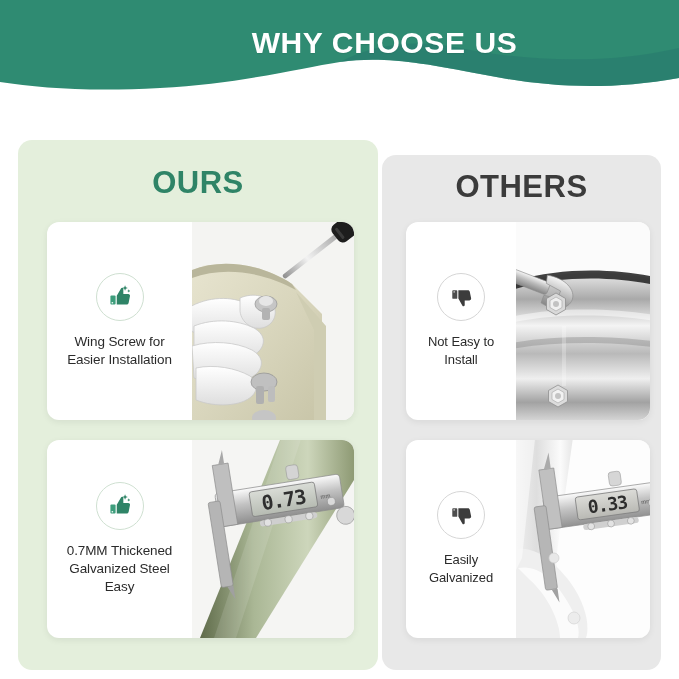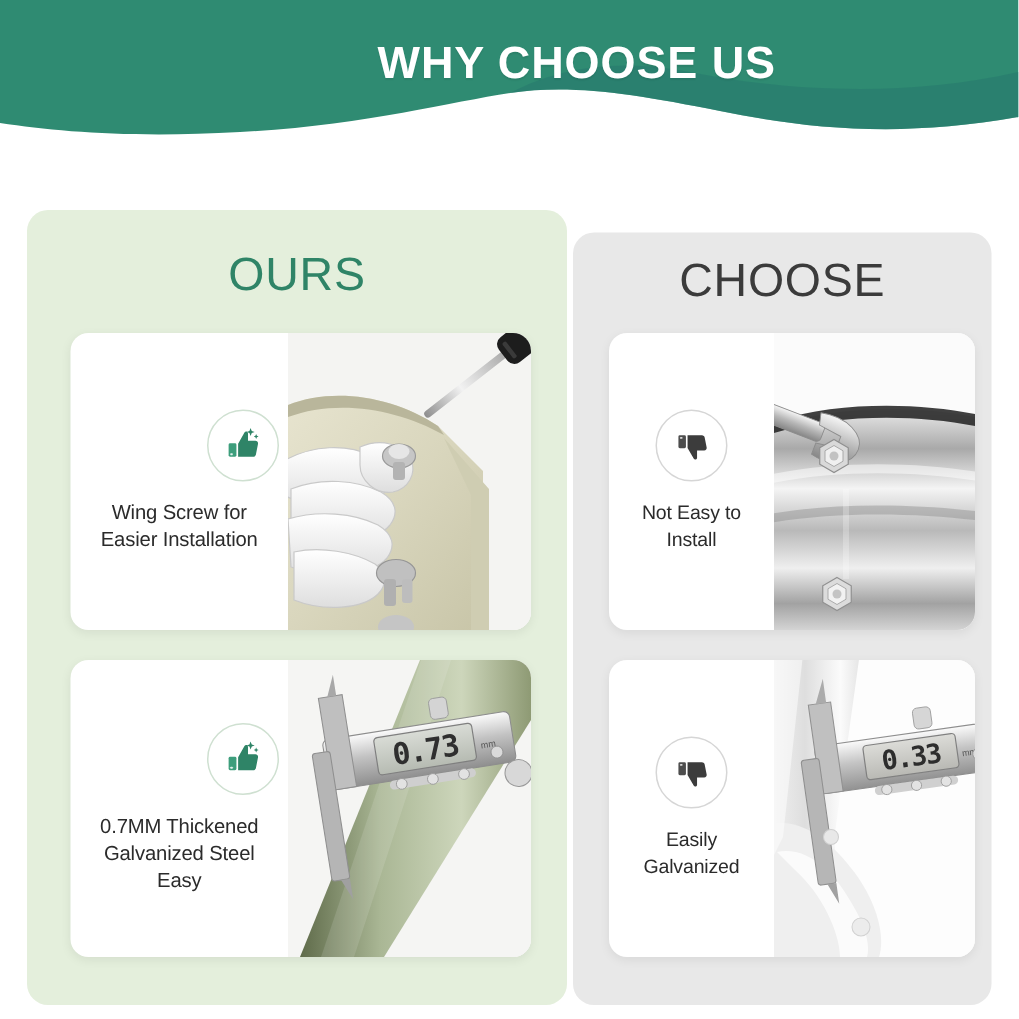--- a/index.html
+++ b/index.html
@@ -36,21 +36,21 @@
   }
   .panel-others{
     left:382px;top:155px;width:279px;height:515px;
     background:#e8e8e8;
     border-radius:14px 14px 14px 14px;
   }
 
   .panel-heading{
     position:absolute;left:0;width:100%;
     text-align:center;
-    font-weight:normal;
+    font-weight:bold;
     font-family:"Liberation Sans", sans-serif;
   }
   .heading-ours{top:25px;font-size:31px;color:#2f8467;letter-spacing:.5px;}
   .heading-others{top:14px;font-size:31px;color:#3b3b3b;letter-spacing:.5px;}
 
   
   .card{
     position:absolute;
     background:#ffffff;
     border-radius:12px;
@@ -62,21 +62,21 @@
   .card-ours-2{left:47px;top:440px;width:307px;height:198px;}
   .card-others-1{left:406px;top:222px;width:244px;height:198px;}
   .card-others-2{left:406px;top:440px;width:244px;height:198px;}
 
   .card-left{
     flex:0 0 auto;
     display:flex;flex-direction:column;align-items:center;justify-content:center;
     padding:0 6px;
     box-sizing:border-box;
   }
-  .card-ours-1 .card-left,.card-ours-2 .card-left{width:145px;align-items:flex-end;}
+  .card-ours-1 .card-left,.card-ours-2 .card-left{width:145px;}
   .card-others-1 .card-left,.card-others-2 .card-left{width:110px;border-radius:20px;}
 
   .card-right{flex:1 1 auto;position:relative;overflow:hidden;background:#f2f2f0;}
 
   .icon-circle{
     width:46px;height:46px;border-radius:50%;
     display:flex;align-items:center;justify-content:center;
     margin-bottom:12px;
   }
   .icon-circle.up{border:1px solid #cfe0d1;background:#ffffff;}
@@ -108,21 +108,21 @@
   <div class="header-title">WHY CHOOSE US</div>
 </div>
 
 <div class="panels">
 
   <div class="panel panel-ours">
     <div class="panel-heading heading-ours">OURS</div>
   </div>
 
   <div class="panel panel-others">
-    <div class="panel-heading heading-others">CHOOSE</div>
+    <div class="panel-heading heading-others">OTHERS</div>
   </div>
 
   <div class="card card-ours-1">
     <div class="card-left">
       <div class="icon-circle up">
         <svg width="26" height="26" viewBox="0 0 32 32">
           <path d="M12 14.5 L17.2 5.4 C17.9 4.1 19.8 4.4 20.1 5.9 L20.1 12.2 L26.2 12.2
                    C27.6 12.2 28.6 13.5 28.3 14.8 L26.6 23.4 C26.4 24.5 25.4 25.3 24.3 25.3
                    L12 25.3 Z" fill="#2f8467"></path>
           <rect x="4.2" y="14.2" width="6.4" height="11.1" rx="1.2" fill="#3d9e7c"></rect>

